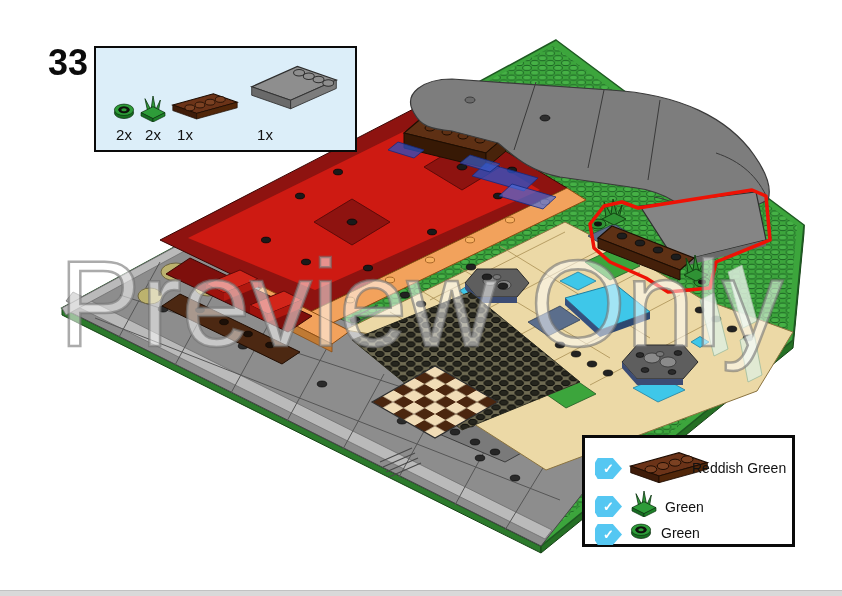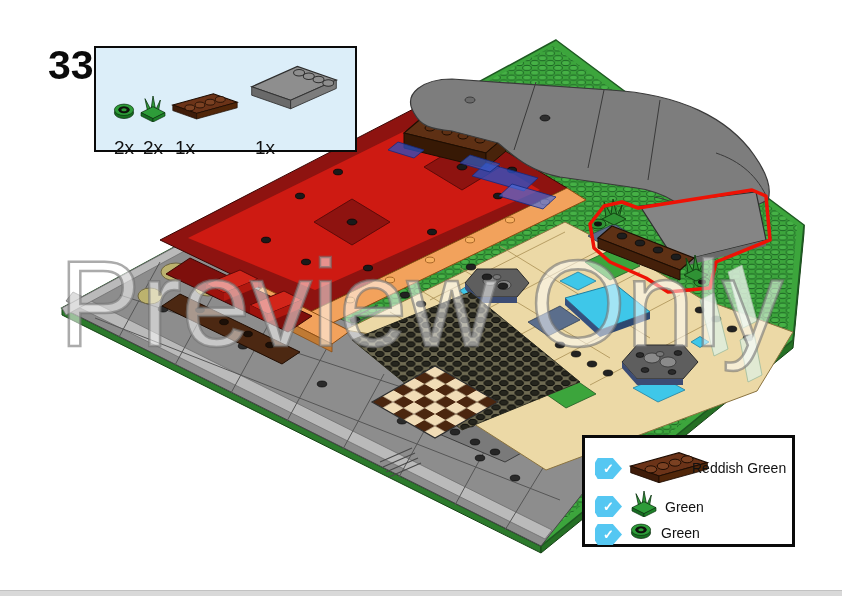--- a/index.html
+++ b/index.html
@@ -1,24 +1,24 @@
 <!DOCTYPE html>
 <html><head>
 <meta charset="utf-8">
 <style>
   html,body{margin:0;padding:0;background:#fff;}
   #stage{position:relative;width:842px;height:596px;background:#fff;overflow:hidden;
          font-family:"Liberation Sans",sans-serif;}
-  #step-number{position:absolute;left:48px;top:42px;font-size:41px;font-weight:bold;color:#0b0b0b;}
+  #step-number{position:absolute;left:48px;top:42px;font-size:36px;font-weight:bold;color:#0b0b0b;}
   #main-art{position:absolute;left:0;top:0;width:842px;height:596px;}
   
   #parts-box{position:absolute;left:94px;top:46px;width:263px;height:106px;background:#DCEEF9;
              border:2.5px solid #0a0a0a;box-sizing:border-box;z-index:3;}
   #parts-box .picon{position:absolute;}
-  #parts-box .qty{position:absolute;top:89px;font-size:19px;color:#111;text-align:center;width:34px;}
+  #parts-box .qty{position:absolute;top:78px;font-size:15px;color:#111;text-align:center;width:34px;}
   
   #legend-box{position:absolute;left:582px;top:435px;width:213px;height:112px;background:#fff;
               border:3px solid #0a0a0a;box-sizing:border-box;z-index:3;}
   .lrow{position:absolute;left:0;width:100%;}
   .chk{position:absolute;width:27px;height:21px;background:#55C7F2;color:#fff;font-size:13px;
        font-weight:bold;text-align:center;line-height:21px;
        clip-path:polygon(0% 22%,10% 0%,66% 0%,100% 50%,66% 100%,10% 100%,0% 78%);}
   .llabel{position:absolute;font-size:14px;color:#111;white-space:nowrap;}
   .licon{position:absolute;}
   #bottom-bar{position:absolute;left:0;bottom:0;width:842px;height:5px;background:#D9D9D9;

